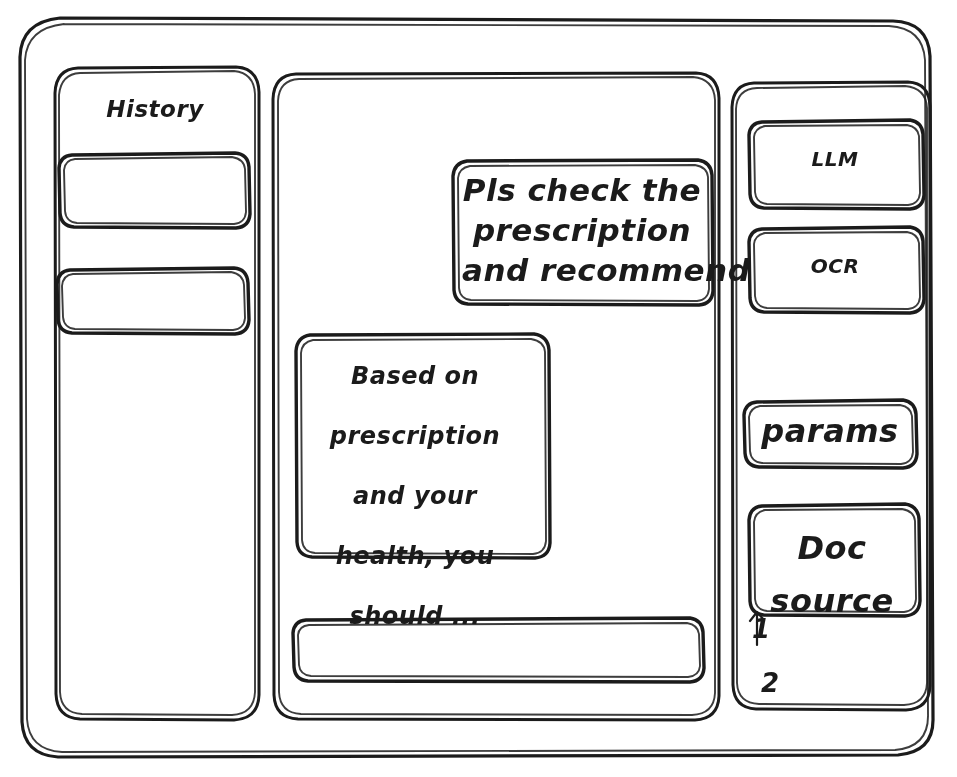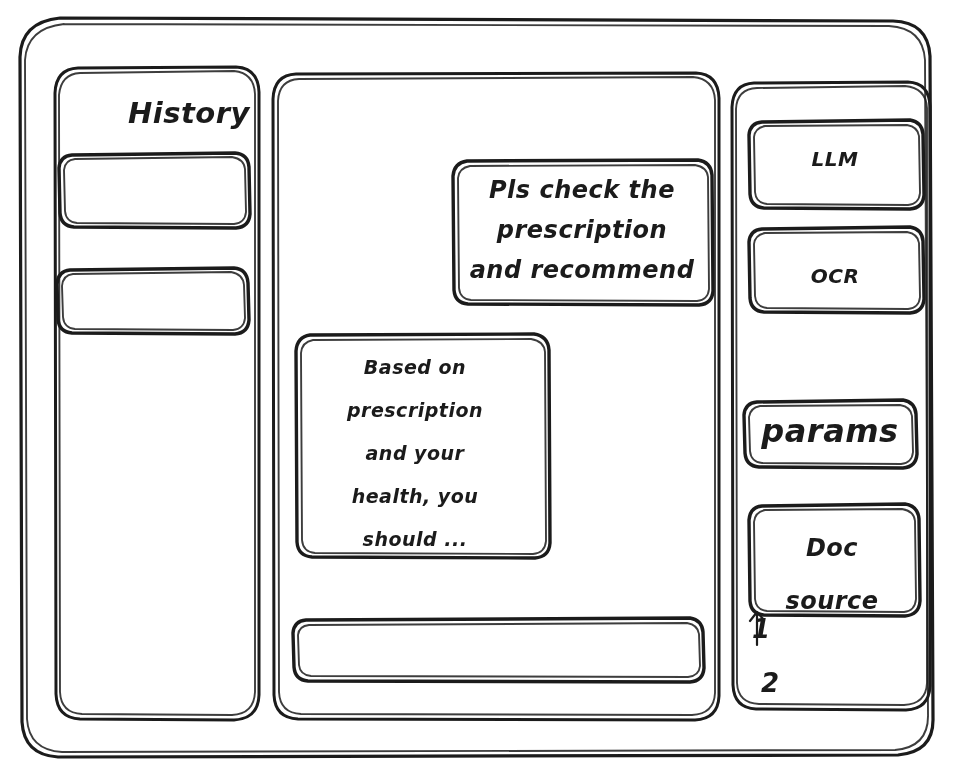--- a/index.html
+++ b/index.html
@@ -49,42 +49,41 @@
   }
   .hand {
     font-family: "DejaVu Sans", sans-serif;
     font-style: italic;
     font-weight: 600;
   }
   .center { text-align: center; }
 
   #history-title {
     left: 60px; top: 96px; width: 190px;
-    font-size: 29px;
-    text-align: right;
+    font-size: 23px;
   }
   #agent-title {
     left: 300px; top: 98px; width: 400px;
     font-size: 32px;
   }
   #user-msg {
     left: 462px; top: 170px; width: 240px;
-    font-size: 24px; line-height: 40px;
+    font-size: 31px; line-height: 40px;
   }
   #assistant-msg {
     left: 300px; top: 346px; width: 230px;
-    font-size: 19px; line-height: 43px;
+    font-size: 24px; line-height: 60px;
   }
   .tool-label {
     font-size: 20px;
   }
   #tool-llm    { left: 750px; top: 147px; width: 170px; }
-  #tool-ocr    { left: 750px; top: 264px; width: 170px; }
+  #tool-ocr    { left: 750px; top: 254px; width: 170px; }
   #tool-params { left: 746px; top: 412px; width: 168px; font-size: 32px; }
-  #tool-doc    { left: 748px; top: 522px; width: 168px; font-size: 24px; line-height: 53px; }
+  #tool-doc    { left: 748px; top: 522px; width: 168px; font-size: 32px; line-height: 53px; }
 
   .ref-num {
     font-size: 26px;
   }
   #ref-1 { left: 752px; top: 614px; }
   #ref-2 { left: 761px; top: 668px; }
 </style>
 </head>
 <body>
 

